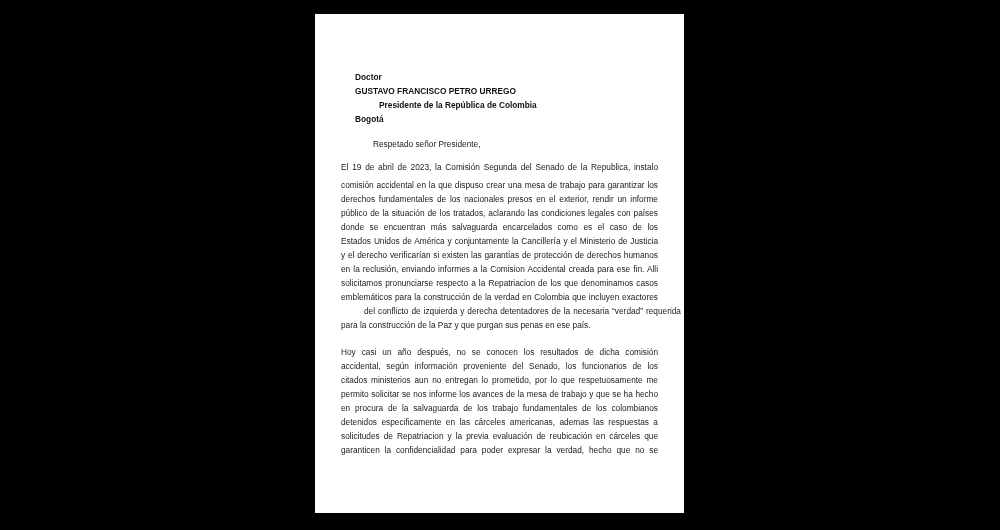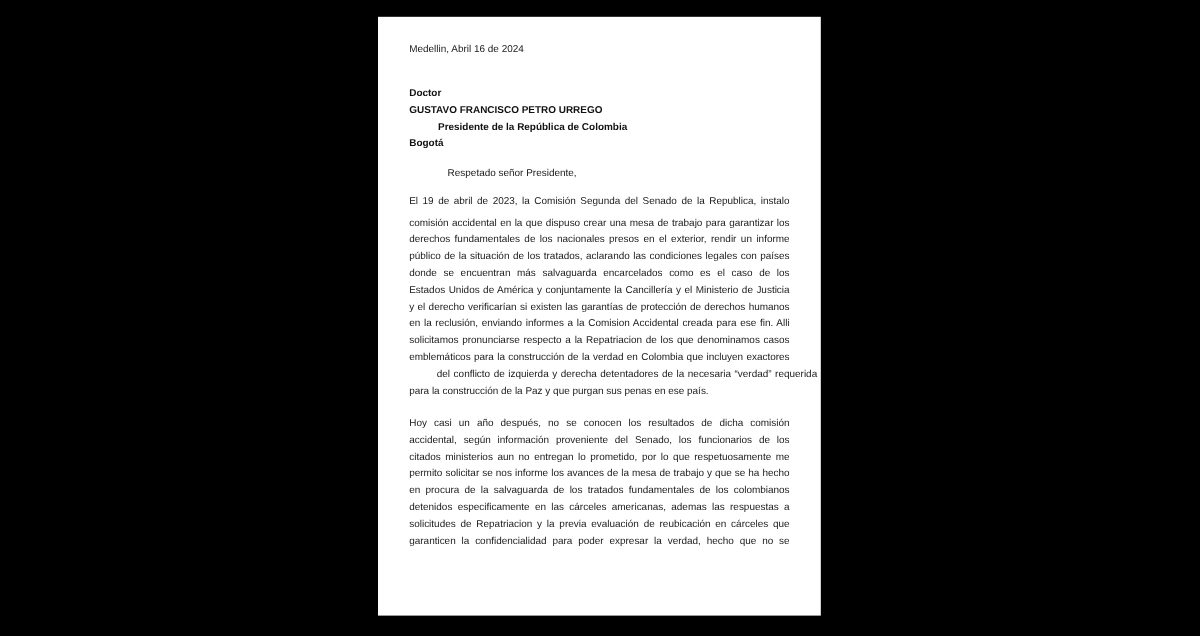--- a/index.html
+++ b/index.html
@@ -9,27 +9,26 @@
   }
   .page {
     position:absolute; left:315px; top:14px; width:369px; height:499px;
     background:#fff;
   }
   .line {
     position:absolute; left:26px; width:317px;
     font-size:8.3px; color:#1a1a1a; white-space:nowrap; line-height:10px;
   }
   .just { text-align:justify; text-align-last:justify; }
-  .bold { font-weight:bold; color:#111; }
+  .bold { font-weight:bold; color:#111;margin-left:14px; }
 </style>
 </head>
 <body>
 
 <div class="page">
-  <div class="line" style="top:21px;">Medellin, Abril 16 de 2024</div>
 
   <div class="line bold" style="top:58px;">Doctor</div>
   <div class="line bold" style="top:72px;">GUSTAVO FRANCISCO PETRO URREGO</div>
   <div class="line bold" style="top:86px;padding-left:24px;">Presidente de la República de Colombia</div>
   <div class="line bold" style="top:100px;">Bogotá</div>
 
   <div class="line" style="top:125px;padding-left:32px;">Respetado señor Presidente,</div>
 
   <div>
     <div class="line just" style="top:148px;">El 19 de abril de 2023, la Comisión Segunda del Senado de la Republica, instalo</div>
@@ -44,18 +43,18 @@
     <div class="line just" style="top:278px;">emblemáticos para la construcción de la verdad en Colombia que incluyen exactores</div>
     <div class="line just" style="top:292px;padding-left:23px;">del conflicto de izquierda y derecha detentadores de la necesaria “verdad” requerida</div>
     <div class="line" style="top:306px;">para la construcción de la Paz y que purgan sus penas en ese país.</div>
   </div>
 
   <div>
     <div class="line just" style="top:333px;">Hoy casi un año después, no se conocen los resultados de dicha comisión</div>
     <div class="line just" style="top:347px;">accidental, según información proveniente del Senado, los funcionarios de los</div>
     <div class="line just" style="top:361px;">citados ministerios aun no entregan lo prometido, por lo que respetuosamente me</div>
     <div class="line just" style="top:375px;">permito solicitar se nos informe los avances de la mesa de trabajo y que se ha hecho</div>
-    <div class="line just" style="top:389px;">en procura de la salvaguarda de los tratados fundamentales de los colombianos</div>
+    <div class="line just" style="top:389px;">en procura de la salvaguarda de los trabajo fundamentales de los colombianos</div>
     <div class="line just" style="top:403px;">detenidos especificamente en las cárceles americanas, ademas las respuestas a</div>
     <div class="line just" style="top:417px;">solicitudes de Repatriacion y la previa evaluación de reubicación en cárceles que</div>
     <div class="line just" style="top:431px;">garanticen la confidencialidad para poder expresar la verdad, hecho que no se</div>
   </div>
 </div>
 
 </body></html>

